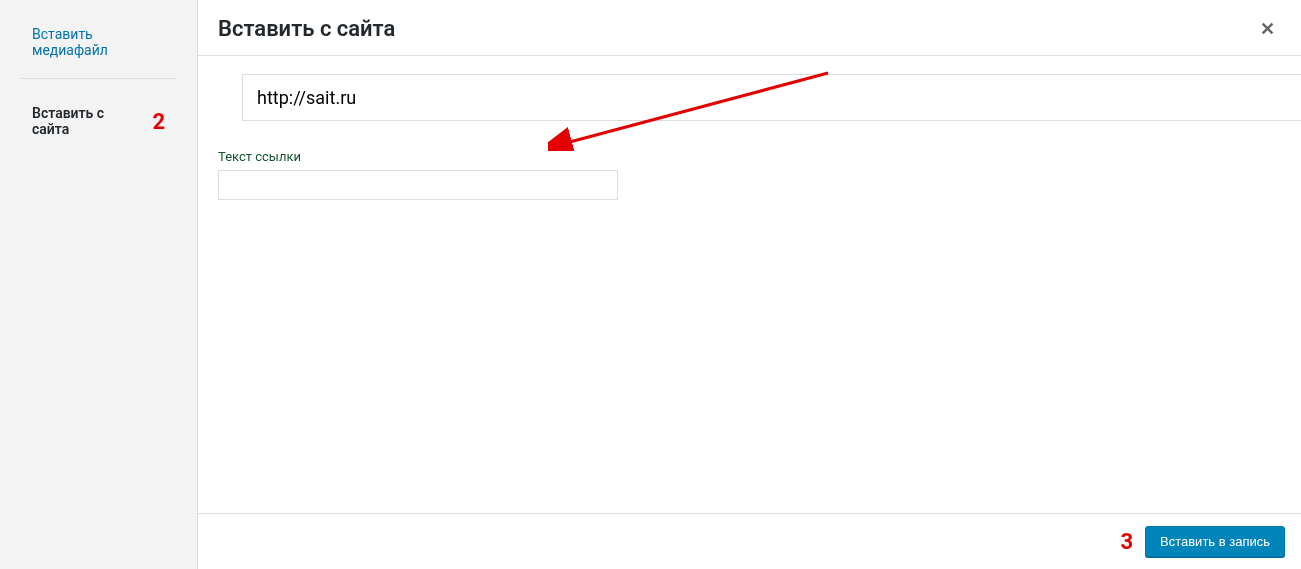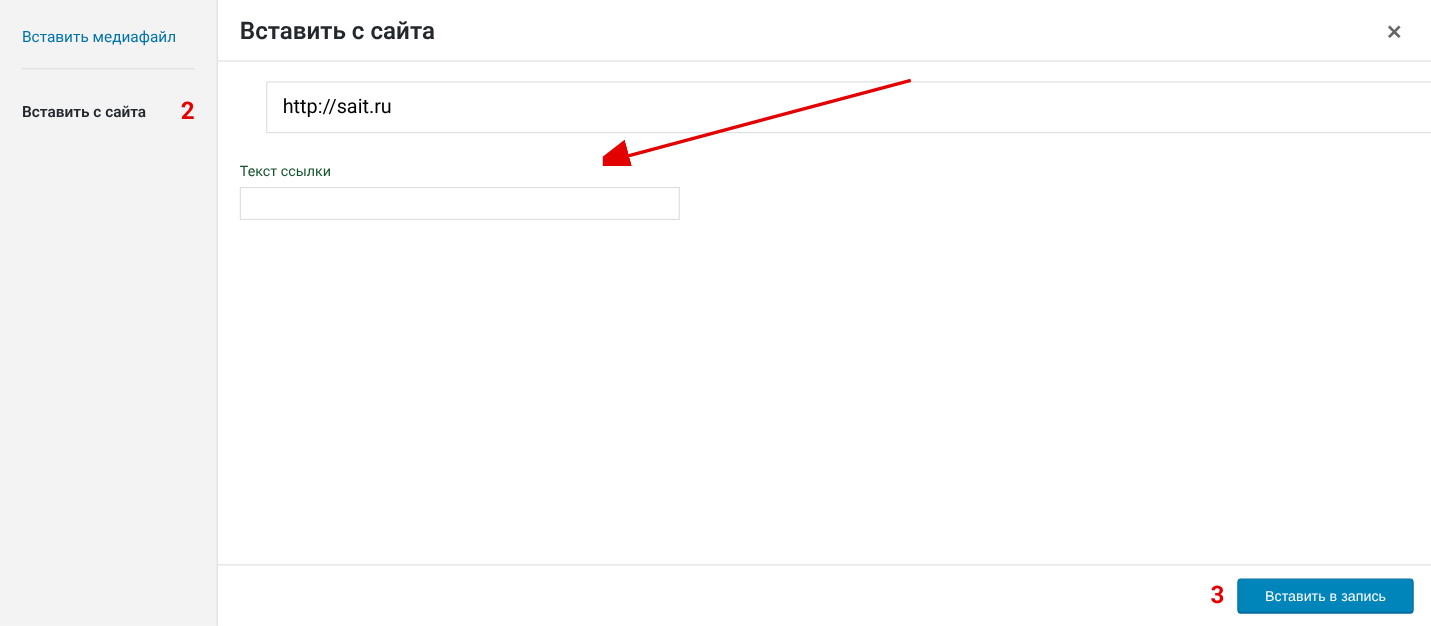--- a/index.html
+++ b/index.html
@@ -21,21 +21,21 @@
       display: flex;
       height: 100%;
     }
     .sidebar {
       width: 198px;
       background: #f3f3f3;
       border-right: 1px solid #dcdcdc;
       padding-top: 18px;
     }
     .sidebar-item {
-      padding: 8px 20px;
+      padding: 8px 32px;
       color: #0073aa;
       cursor: pointer;
       font-size: 14px;
     }
     .sidebar-divider {
       height: 1px;
       background: #dcdcdc;
       margin: 12px 20px;
     }
     .sidebar-item.active {
@@ -117,21 +117,21 @@
     }
     .annotation-3 {
       color: #e30000;
       font-weight: bold;
       font-size: 22px;
     }
     .insert-btn {
       background: #0085ba;
       border: 1px solid #0073aa;
       color: #fff;
-      padding: 7px 24px;
+      padding: 7px 14px;
       font-size: 13px;
       border-radius: 3px;
       cursor: pointer;
       box-shadow: 0 1px 0 #006799;
     }
     .arrow-annotation {
       position: absolute;
       top: 15px;
       left: 350px;
       pointer-events: none;

